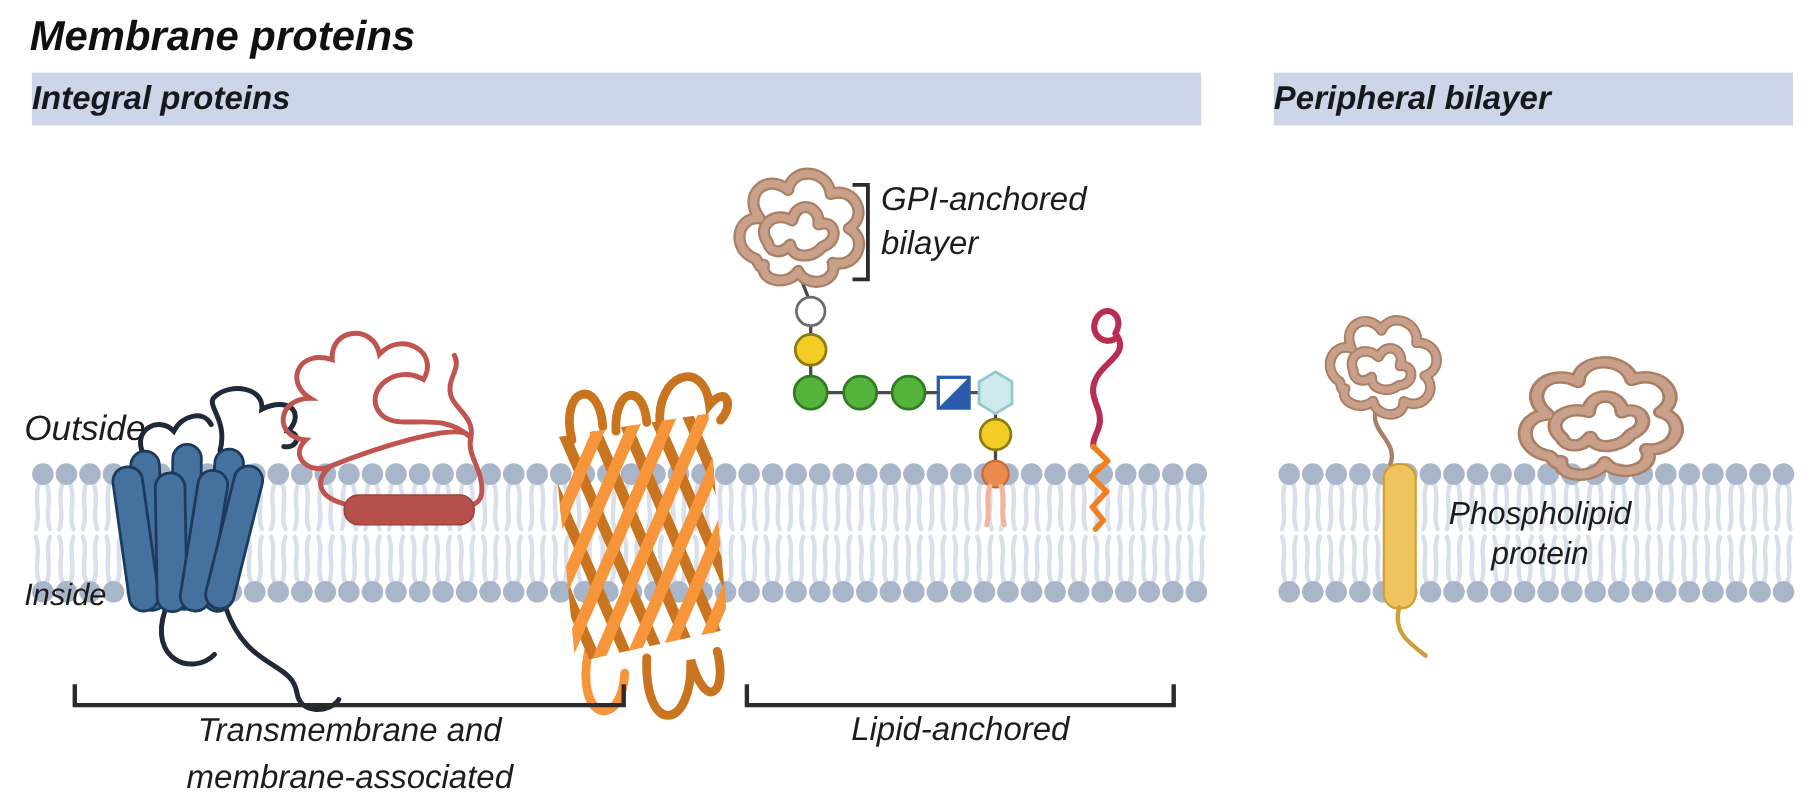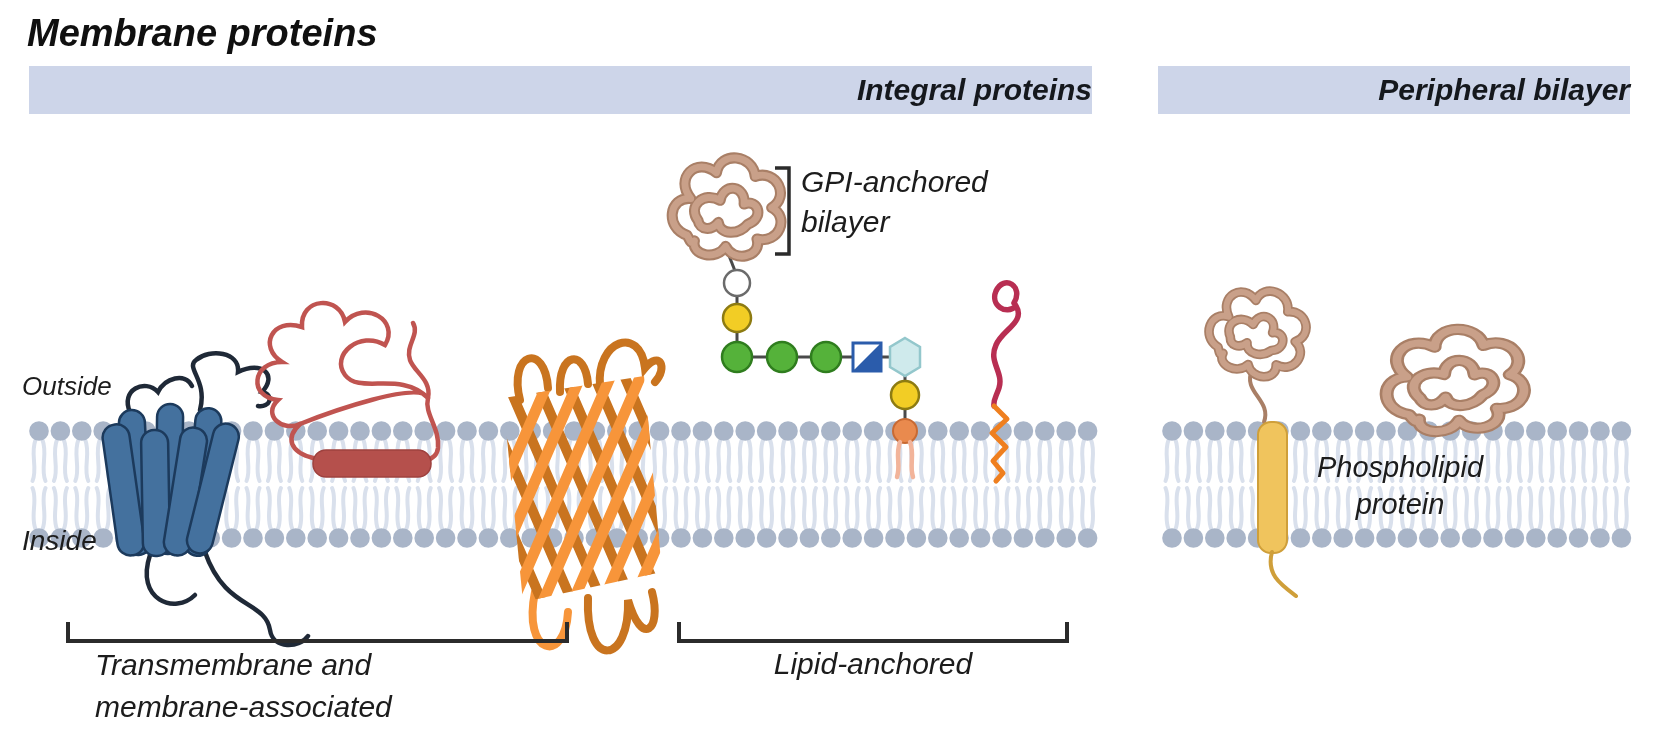--- a/index.html
+++ b/index.html
@@ -20,30 +20,30 @@
   }
   #page-title{
     left:27px; top:12px;
     font-size:38px; font-weight:bold; color:#101010;
     letter-spacing:0;
   }
   .header-bar{
     position:absolute;
     top:66px; height:48px;
     background:var(--header-bg, #cdd5e9);
-    display:flex; align-items:center; justify-content:flex-end;
+    display:flex; align-items:center; justify-content:flex-start;
     font-size:30px; font-weight:bold; color:#15181d;
   }
   #header-integral{ left:29px;  width:1063px; }
   #header-peripheral{ left:1158px; width:472px; }
-  #outside-label{ left:22px; top:371px; font-size:26px; }
+  #outside-label{ left:22px; top:371px; font-size:32px; }
   #inside-label{  left:22px; top:525px; font-size:28px; }
   #gpi-label{ left:801px; top:162px; font-size:30px; line-height:40px; text-align:left; }
   #bilayer-label{ left:1285px; top:449px; width:230px; font-size:29px; line-height:37px; text-align:center; }
-  #group1-label{ left:95px; top:644px; width:446px; font-size:30px; line-height:42px; text-align:left; }
+  #group1-label{ left:95px; top:644px; width:446px; font-size:30px; line-height:42px; text-align:center; }
   #group2-label{ left:725px; top:647px; width:296px; font-size:30px; text-align:center; }
   .lbl div{white-space:nowrap;}
 
   
   .tails path{ stroke:var(--lipid-tail,#d9e0ec); stroke-width:4; fill:none; stroke-linecap:round; }
   .heads circle{ fill:var(--lipid-head,#a9b5c8); }
 
   
   .helix{ fill:var(--helix-fill,#44719e); stroke:var(--helix-stroke,#1c3a5c); stroke-width:2.5; }
   .loop{ stroke:var(--loop-dark,#1f2937); stroke-width:4.5; fill:none; stroke-linecap:round; }

